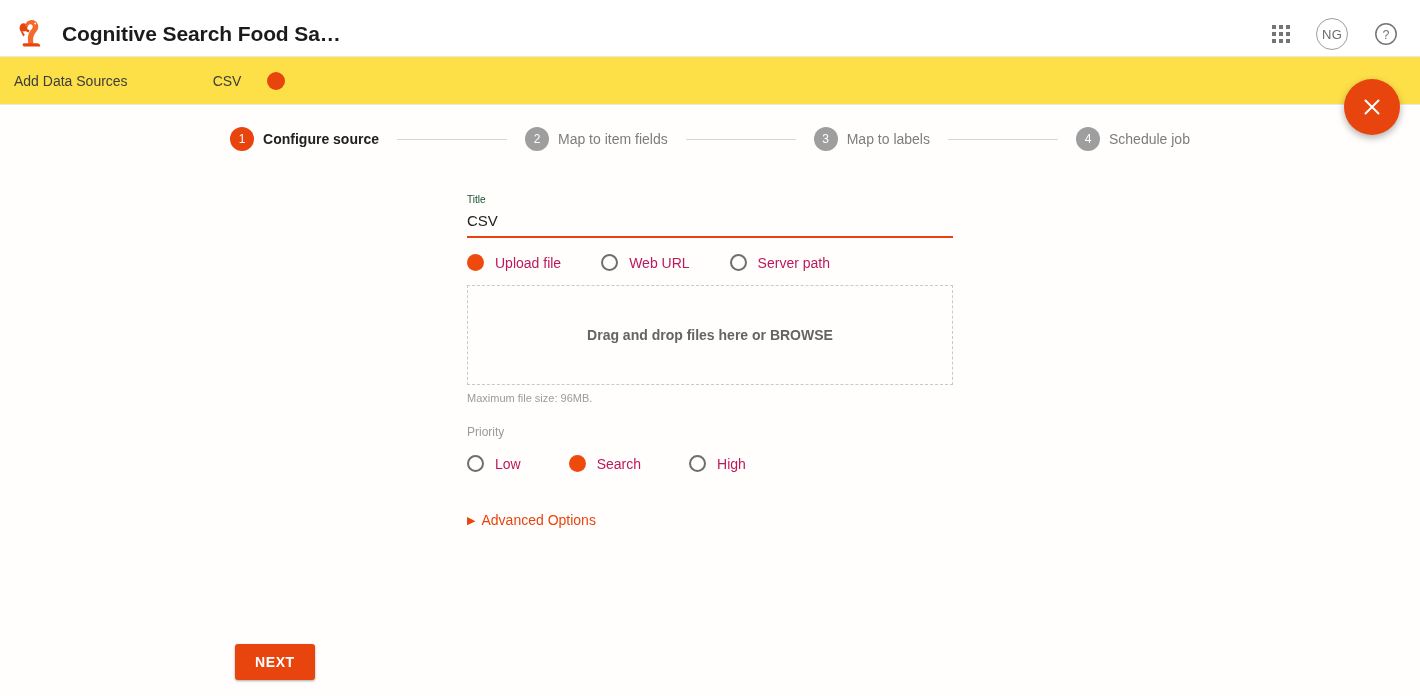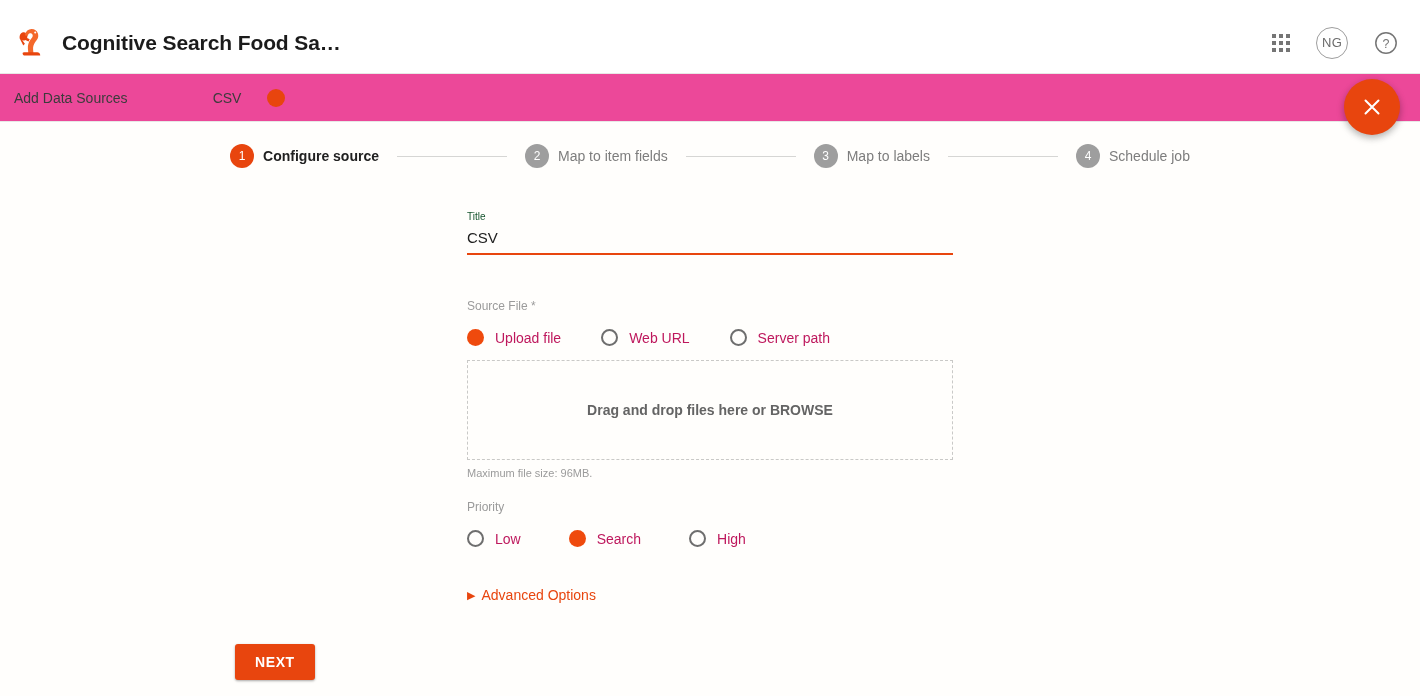--- a/index.html
+++ b/index.html
@@ -8,21 +8,21 @@
     width: 1420px; height: 696px;
     overflow: hidden;
     font-family: "Liberation Sans", sans-serif;
     background: #fffefc;
     -webkit-font-smoothing: antialiased;
   }
 
   
   .appbar {
     position: relative;
-    height: 74px;
+    height: 57px;
     background: #ffffff;
     border-bottom: 1px solid #e8e8e6;
     display: flex;
     align-items: center;
     padding: 12px 16px 0 10px;
   }
   .logo-wrap {
     width: 40px; height: 40px;
     display: flex; align-items: center; justify-content: center;
     flex: 0 0 auto;
@@ -60,21 +60,21 @@
     display: flex; align-items: center; justify-content: center;
     cursor: pointer;
     letter-spacing: 0.3px;
   }
   .help-icon { cursor: pointer; display: block; }
 
   
   .subbar {
     position: relative;
     height: 48px;
-    background: #ec4899;
+    background: #fde047;
     border-bottom: 1px solid #e8e8e6;
     display: flex;
     align-items: center;
     padding-left: 14px;
   }
   .subbar-title {
     font-size: 14px;
     color: #3c3c3c;
   }
   .subbar-crumb {
@@ -343,21 +343,20 @@
 
   </div>
 
   <div class="form">
 
     
     <div class="field-label">Title</div>
     <input class="text-input" type="text" value="CSV" style="">
 
     
-    <div class="group-label">Source File *</div>
 
     <div class="radio-row">
       <div class="radio-opt selected">
         <span class="radio-mark"></span>
         <span class="radio-text">Upload file</span>
       </div>
       <div class="radio-opt">
         <span class="radio-mark"></span>
         <span class="radio-text">Web URL</span>
       </div>

